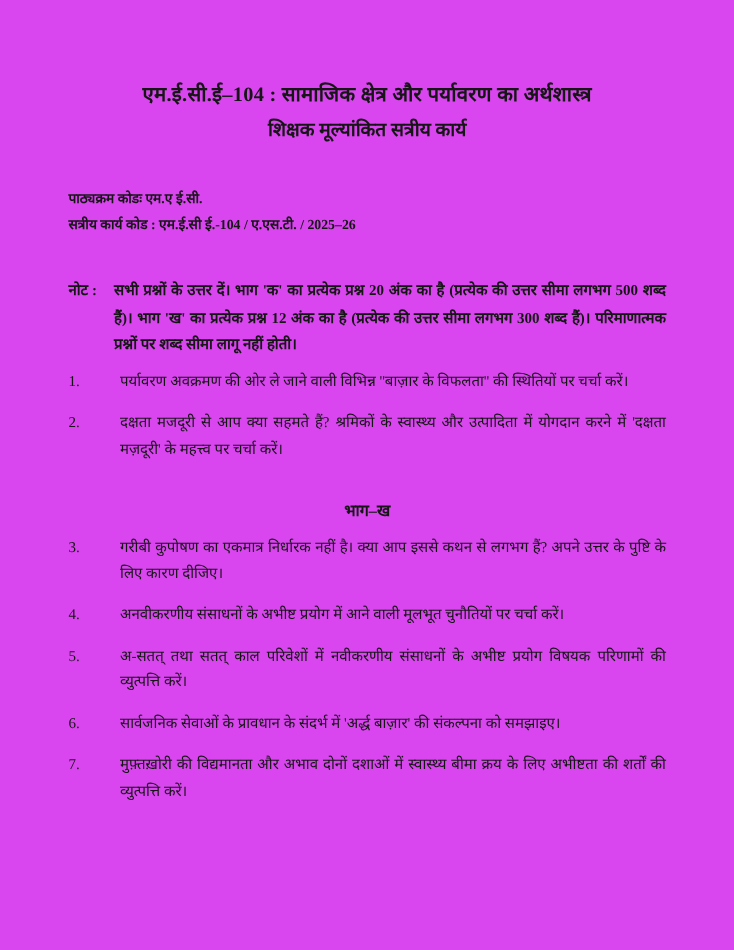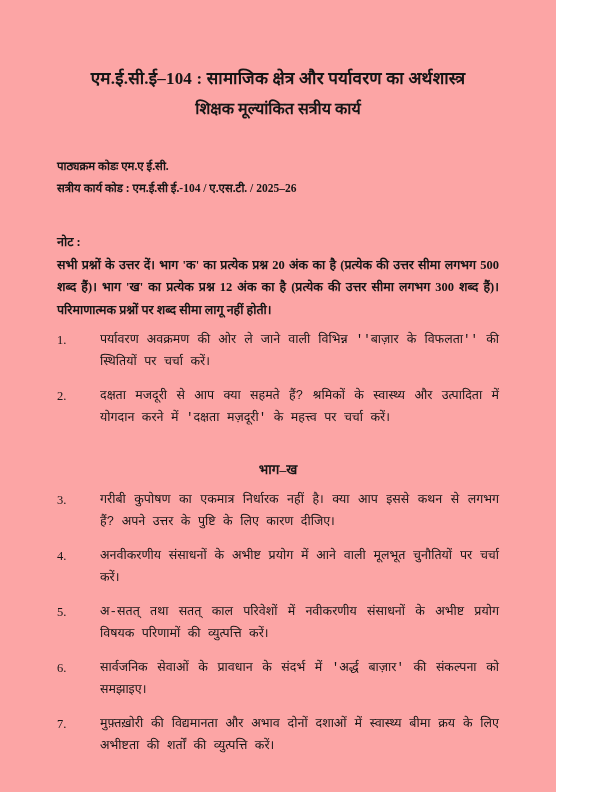--- a/index.html
+++ b/index.html
@@ -5,23 +5,23 @@
   * { margin: 0; padding: 0; box-sizing: border-box; }
   html, body { background: #ffffff; }
   body {
     width: 612px;
     height: 792px;
     font-family: "Liberation Serif", "DejaVu Serif", serif;
     color: #161616;
     overflow: hidden;
   }
   .doc {
-    width: 556px;
+    width: 612px;
     height: 792px;
-    background: #fca5a5;
+    background: #d946ef;
     padding: 66px 57px 40px 57px;
   }
   .title {
     text-align: center;
     font-weight: 700;
     font-size: 17px;
     line-height: 26px;
     letter-spacing: 0.2px;
   }
   .subtitle {
@@ -37,21 +37,20 @@
     font-weight: 700;
     font-size: 11.5px;
     line-height: 22px;
   }
   .note {
     margin-top: 32px;
     display: flex;
     font-weight: 700;
     font-size: 12.5px;
     line-height: 22.5px;
-    flex-direction: column;
   }
   .note-label {
     width: 38px;
     flex-shrink: 0;
   }
   .note-text {
     flex: 1;
     text-align: justify;
   }
   .section-heading {
@@ -71,21 +70,20 @@
     margin-top: 13px;
   }
   .question:first-child { margin-top: 0; }
   .qnum {
     width: 43px;
     flex-shrink: 0;
   }
   .qtext {
     flex: 1;
     text-align: justify;
-    font-family: Liberation Mono, monospace;
   }
 </style>
 </head>
 <body>
 
 <div class="doc">
 
   <div class="title">एम.ई.सी.ई–104 : सामाजिक क्षेत्र और पर्यावरण का अर्थशास्त्र</div>
   <div class="subtitle">शिक्षक मूल्यांकित सत्रीय कार्य</div>
 

